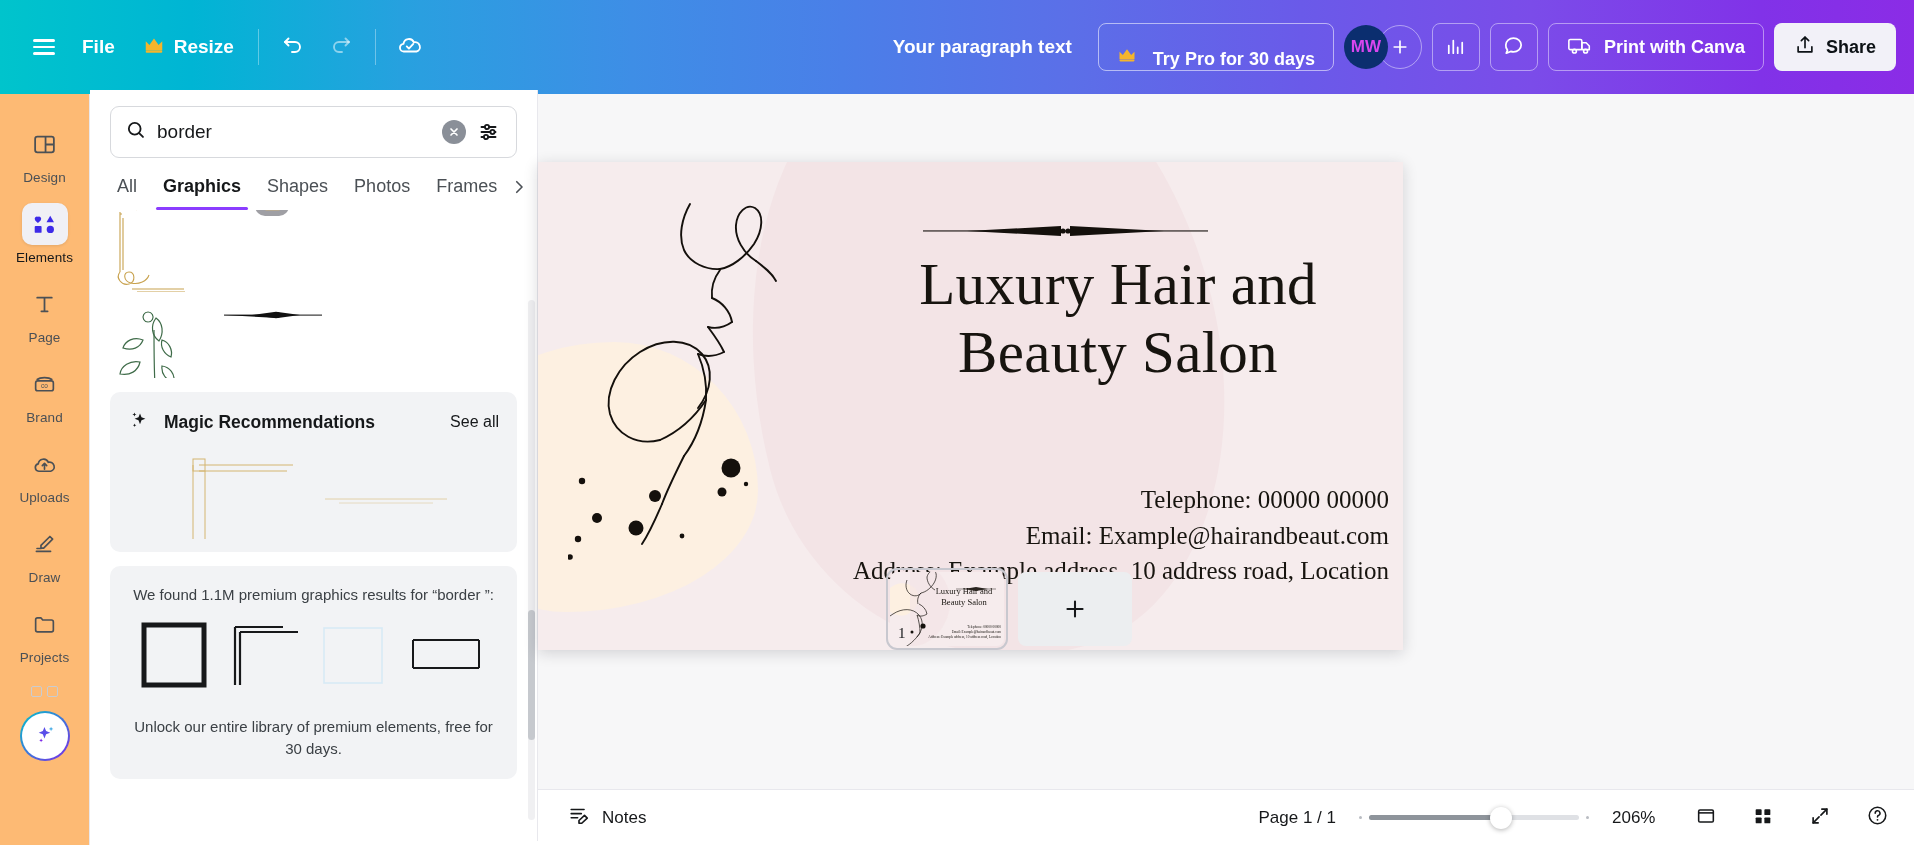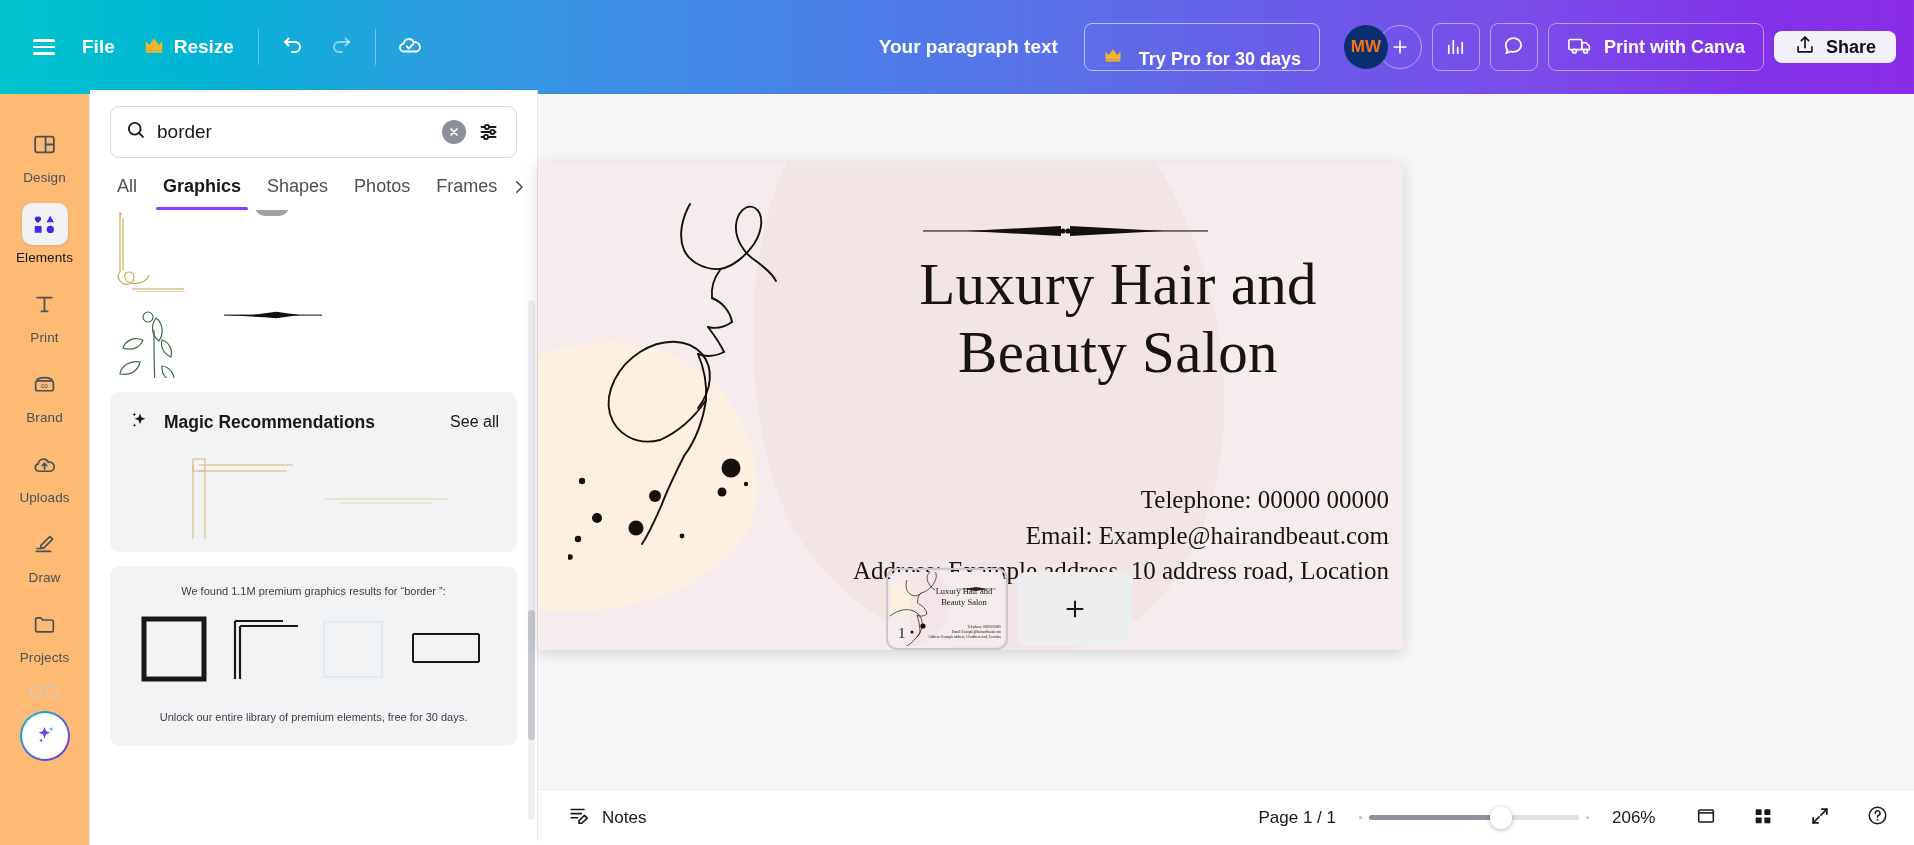--- a/index.html
+++ b/index.html
@@ -44,45 +44,45 @@
     display: flex; align-items: flex-end; gap: 16px;
     height: 48px; padding: 0 18px;
     border: 1px solid rgba(255,255,255,.55); border-radius: 8px;
     font-size: 18px; font-weight: 700; cursor: pointer; white-space: nowrap;
   }
 
   .tb-right { display: flex; align-items: center; gap: 10px; padding-right: 18px; }
   .avatar-group { display: flex; align-items: center; position: relative; }
   .avatar {
     width: 44px; height: 44px; border-radius: 50%;
-    background: #0b2e6f; color: #f97316;
+    background: #0b2e6f; color: #d946ef;
     display: flex; align-items: center; justify-content: center;
     font-size: 17px; font-weight: 700; letter-spacing: .2px;
-    z-index: 2; cursor: pointer; margin-left: 14px;
+    z-index: 2; cursor: pointer;
   }
   .addppl {
     width: 44px; height: 44px; border-radius: 50%;
     border: 1px solid rgba(255,255,255,.45);
     display: flex; align-items: center; justify-content: center;
     margin-left: -10px; font-size: 24px; font-weight: 300; color: #fff; cursor: pointer;
   }
   .sq-btn {
     width: 48px; height: 48px; border-radius: 8px;
     border: 1px solid rgba(255,255,255,.45);
     display: flex; align-items: center; justify-content: center; cursor: pointer;
   }
   .print-btn {
     display: flex; align-items: center; gap: 11px;
     height: 48px; padding: 0 18px;
     border: 1px solid rgba(255,255,255,.45); border-radius: 8px;
     font-size: 18px; font-weight: 700; cursor: pointer; white-space: nowrap;
   }
   .share-btn {
     display: flex; align-items: center; gap: 10px;
-    height: 32px; padding: 0 20px;
+    height: 48px; padding: 0 20px;
     background: #f2f1f8; color: #0d1216;
     border-radius: 8px; font-size: 18px; font-weight: 700; cursor: pointer;
   }
 
   
   .rail {
     position: absolute; top: 94px; left: 0;
     width: 90px; height: 751px;
     background: #fdba74; border-right: 1px solid #e8e8ed;
     display: flex; flex-direction: column; align-items: center;
@@ -171,21 +171,21 @@
   }
   .card-head {
     display: flex; align-items: center; gap: 12px;
     padding: 16px 18px 10px;
   }
   .card-title { font-size: 17.5px; font-weight: 700; color: #16181a; flex: 1; }
   .see-all { font-size: 16px; color: #16181a; cursor: pointer; text-decoration: none; }
   .card-body { height: 106px; display: flex; align-items: center; justify-content: center; gap: 14px; padding: 0 16px; }
 
   .promo { margin: 14px 20px 0; background: #f2f3f5; border-radius: 10px; padding: 18px 22px 20px; }
-  .promo-txt { font-size: 11px; color: #3b4045; text-align: center; line-height: 1.45; }
+  .promo-txt { font-size: 15px; color: #3b4045; text-align: center; line-height: 1.45; }
   .promo-row { display: flex; align-items: center; justify-content: center; gap: 14px; margin: 16px 0 18px; }
   .promo-cell { width: 76px; height: 76px; position: relative; }
 
   .panel-scroll {
     position: absolute; right: 2px; top: 210px;
     width: 7px; height: 520px; background: #f0f0f2; border-radius: 4px;
   }
   .panel-scroll i {
     position: absolute; left: 0; top: 310px; width: 7px; height: 130px;
     background: #c6c9ce; border-radius: 4px; display: block;
@@ -423,21 +423,21 @@
         </svg>
     </span>
     <span class="rail-lbl">Elements</span>
   </div>
   <div class="rail-item">
     <span class="rail-ico">
       <svg width="25" height="25" viewBox="0 0 24 24" fill="none" stroke="#4b5055" stroke-width="1.7" stroke-linecap="round">
           <path d="M5 5.5h14M12 5.5v13M9 18.5h6"></path>
         </svg>
     </span>
-    <span class="rail-lbl">Print</span>
+    <span class="rail-lbl">Page</span>
   </div>
   <div class="rail-item">
     <span class="rail-ico">
       <svg width="25" height="25" viewBox="0 0 24 24" fill="none" stroke="#4b5055" stroke-width="1.6">
           <rect x="3.5" y="8.5" width="17" height="9.5" rx="2"></rect>
           <path d="M5 7.2c2.8-2.4 11.2-2.4 14 0" stroke-linecap="round"></path>
           <text x="12" y="15.4" font-size="6.2" fill="#4b5055" stroke="none" text-anchor="middle" font-family="Liberation Sans">co</text>
         </svg>
     </span>
     <span class="rail-lbl">Brand</span>

